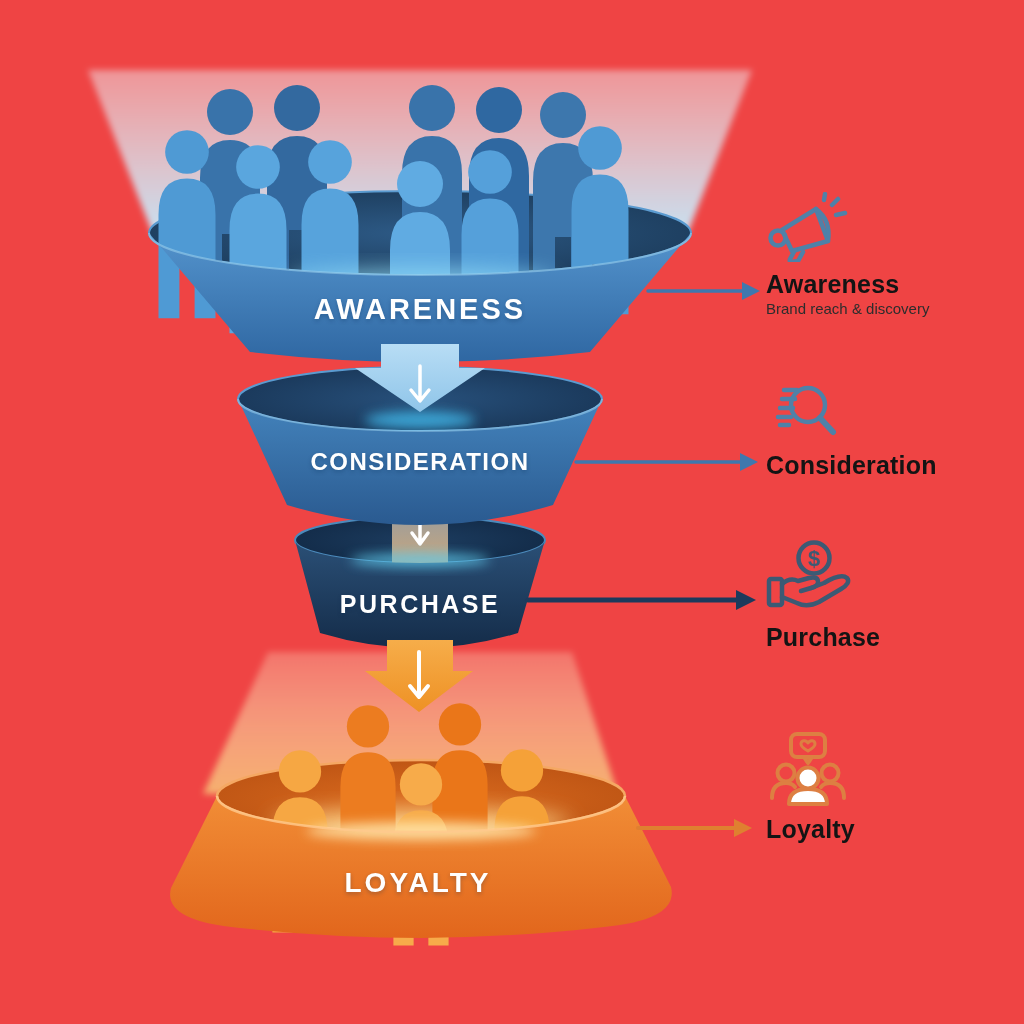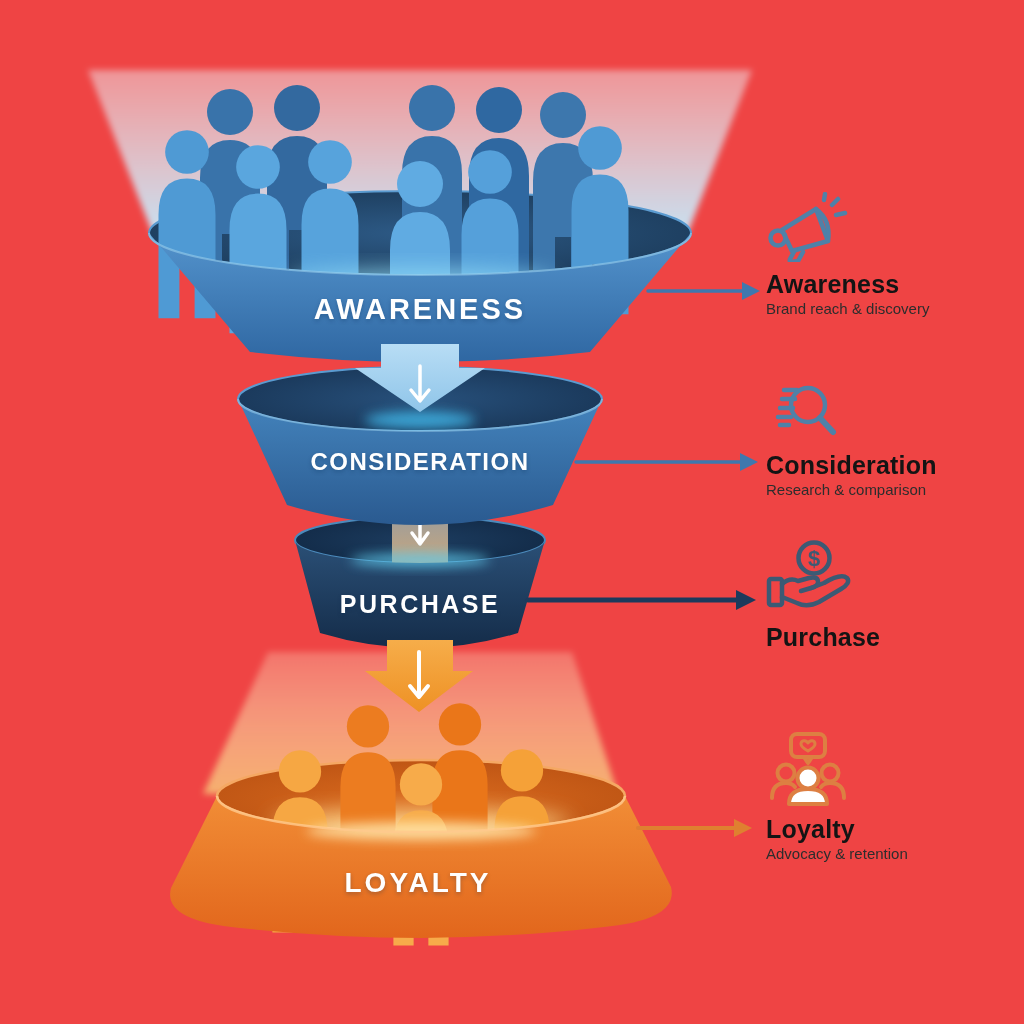--- a/index.html
+++ b/index.html
@@ -195,21 +195,20 @@
 
   <div class="entry" id="entry-consideration">
     <svg width="88" height="64" viewBox="0 0 88 64">
       <g stroke="#4f81a8" stroke-width="4.5" fill="none" stroke-linecap="round" stroke-linejoin="round">
         <path d="M22 11 L35 11 M20 20 L33 20 M18 29 L31 29 M16 38 L29 38 M18 46 L27 46"></path>
         <circle cx="46" cy="26" r="17"></circle>
         <path d="M58 39 L71 53" stroke-width="6"></path>
       </g>
     </svg>
     <h3>Consideration</h3>
-    <p>Research &amp; comparison</p>
   </div>
 
   <div class="entry" id="entry-purchase">
     <svg width="96" height="76" viewBox="0 0 96 76">
       <g stroke="#3c5a74" stroke-width="4.5" fill="none" stroke-linecap="round" stroke-linejoin="round">
         <circle cx="52" cy="19" r="15.5"></circle>
         <rect x="7" y="40" width="13" height="26" rx="2"></rect>
         <path d="M20 45 Q28 38 36 42 L47 39 Q55 37 56 42 Q57 47 49 49 L39 52"></path>
         <path d="M49 49 L62 44 Q79 34 85 39 Q89 44 79 50 L57 63 Q45 69 35 64 L20 58"></path>
       </g>
@@ -228,16 +227,15 @@
         <path d="M10 67 Q10 52 24 52 Q30 52 33 56"></path>
         <circle cx="68" cy="42" r="8.5"></circle>
         <path d="M82 67 Q82 52 68 52 Q62 52 59 56"></path>
         <g fill="#ffffff">
           <circle cx="46" cy="47" r="10.5"></circle>
           <path d="M27 73 Q27 58 46 58 Q65 58 65 73 Z"></path>
         </g>
       </g>
     </svg>
     <h3>Loyalty</h3>
-    <p>Advocacy &amp; retention</p>
   </div>
 
 </div>
 
 </body></html>

